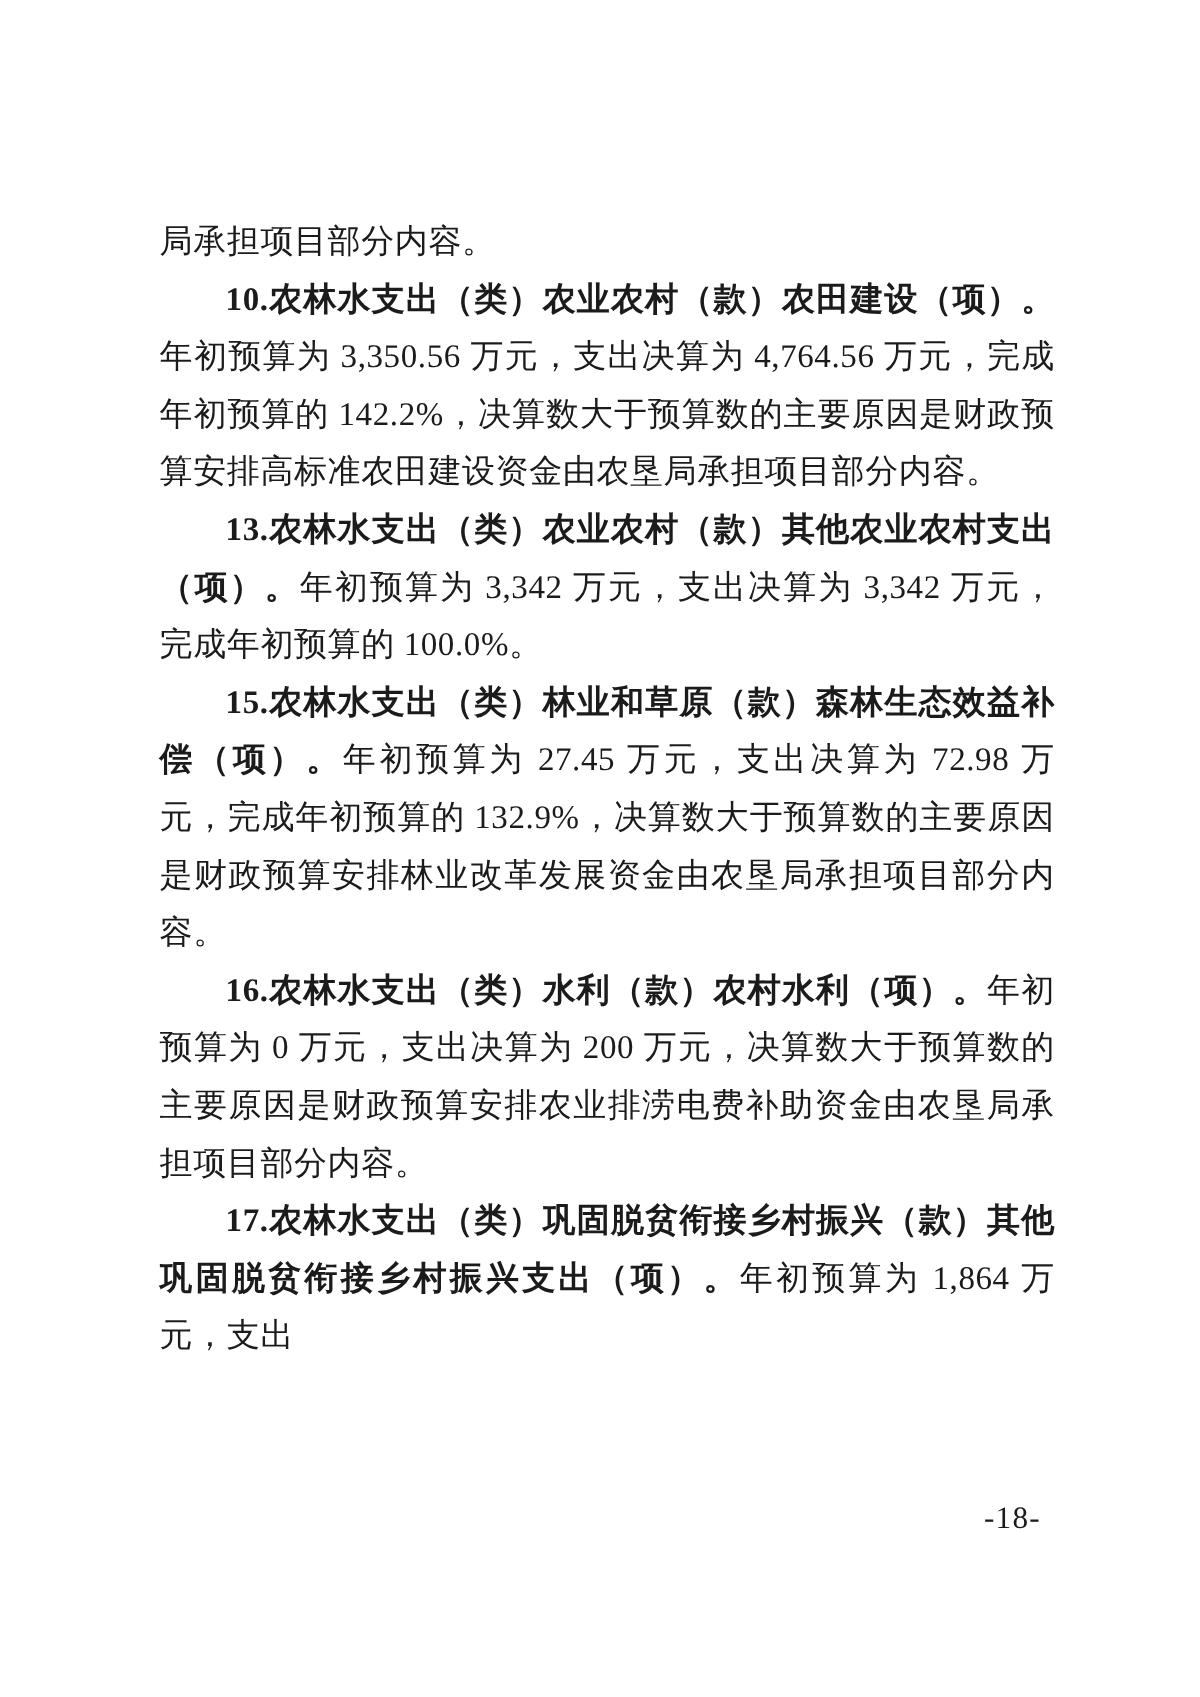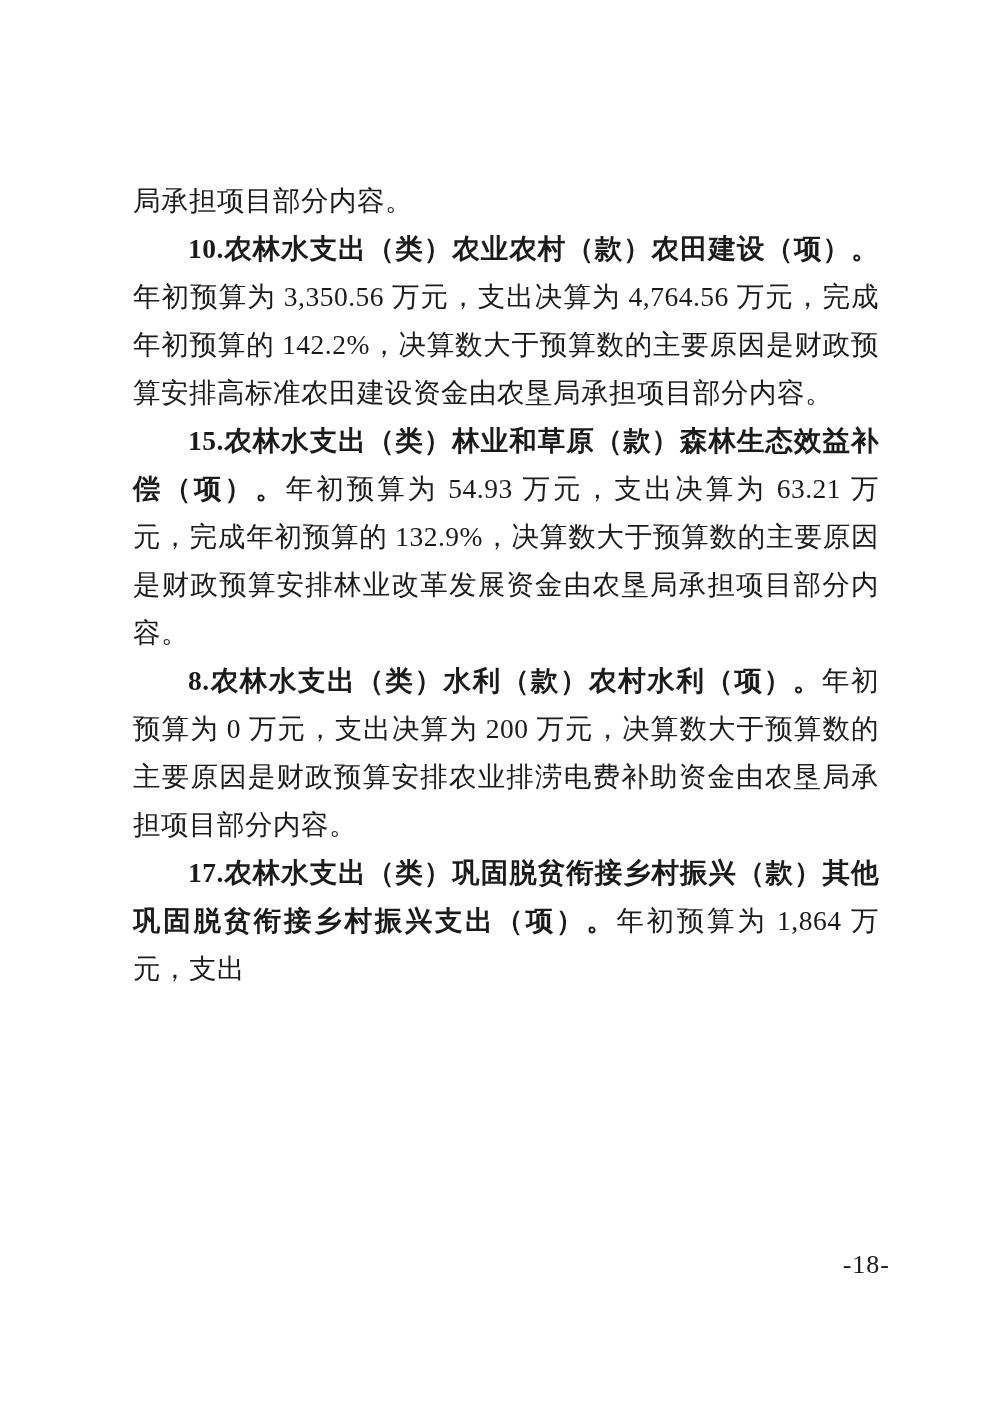--- a/index.html
+++ b/index.html
@@ -42,41 +42,42 @@
     font-weight: normal;
   }
   .page-number {
     position: absolute;
     top: 1248px;
     left: 820px;
     width: 70px;
     font-size: 26px;
     line-height: 34px;
     color: #1b1b1b;
-    text-align: right;
+    text-align: left;
     letter-spacing: 1px;
     font-family: "Liberation Serif", "DejaVu Serif", serif;
   }
 </style>
 </head>
 <body>
 
 <div class="page">
 
   <div class="content">
 
     <p class="continuation"><span class="para-body">局承担项目部分内容。</span></p>
 
     <p><span class="para-heading">10.农林水支出（类）农业农村（款）农田建设（项）。</span><span class="para-body">年初预算为 3,350.56 万元，支出决算为 4,764.56 万元，完成年初预算的 142.2%，决算数大于预算数的主要原因是财政预算安排高标准农田建设资金由农垦局承担项目部分内容。</span></p>
 
+    <p><span class="para-heading">13.农林水支出（类）农业农村（款）其他农业农村支出（项）。</span><span class="para-body">年初预算为 3,342 万元，支出决算为 3,342 万元，完成年初预算的 100.0%。</span></p>
 
 
-    <p><span class="para-heading">15.农林水支出（类）林业和草原（款）森林生态效益补偿（项）。</span><span class="para-body">年初预算为 54.93 万元，支出决算为 63.21 万元，完成年初预算的 132.9%，决算数大于预算数的主要原因是财政预算安排林业改革发展资金由农垦局承担项目部分内容。</span></p>
+    <p><span class="para-heading">15.农林水支出（类）林业和草原（款）森林生态效益补偿（项）。</span><span class="para-body">年初预算为 27.45 万元，支出决算为 72.98 万元，完成年初预算的 132.9%，决算数大于预算数的主要原因是财政预算安排林业改革发展资金由农垦局承担项目部分内容。</span></p>
 
-    <p><span class="para-heading">8.农林水支出（类）水利（款）农村水利（项）。</span><span class="para-body">年初预算为 0 万元，支出决算为 200 万元，决算数大于预算数的主要原因是财政预算安排农业排涝电费补助资金由农垦局承担项目部分内容。</span></p>
+    <p><span class="para-heading">16.农林水支出（类）水利（款）农村水利（项）。</span><span class="para-body">年初预算为 0 万元，支出决算为 200 万元，决算数大于预算数的主要原因是财政预算安排农业排涝电费补助资金由农垦局承担项目部分内容。</span></p>
 
     <p><span class="para-heading">17.农林水支出（类）巩固脱贫衔接乡村振兴（款）其他巩固脱贫衔接乡村振兴支出（项）。</span><span class="para-body">年初预算为 1,864 万元，支出</span></p>
 
   </div>
 
   <div class="page-number">-18-</div>
 
 </div>
 
 </body></html>

